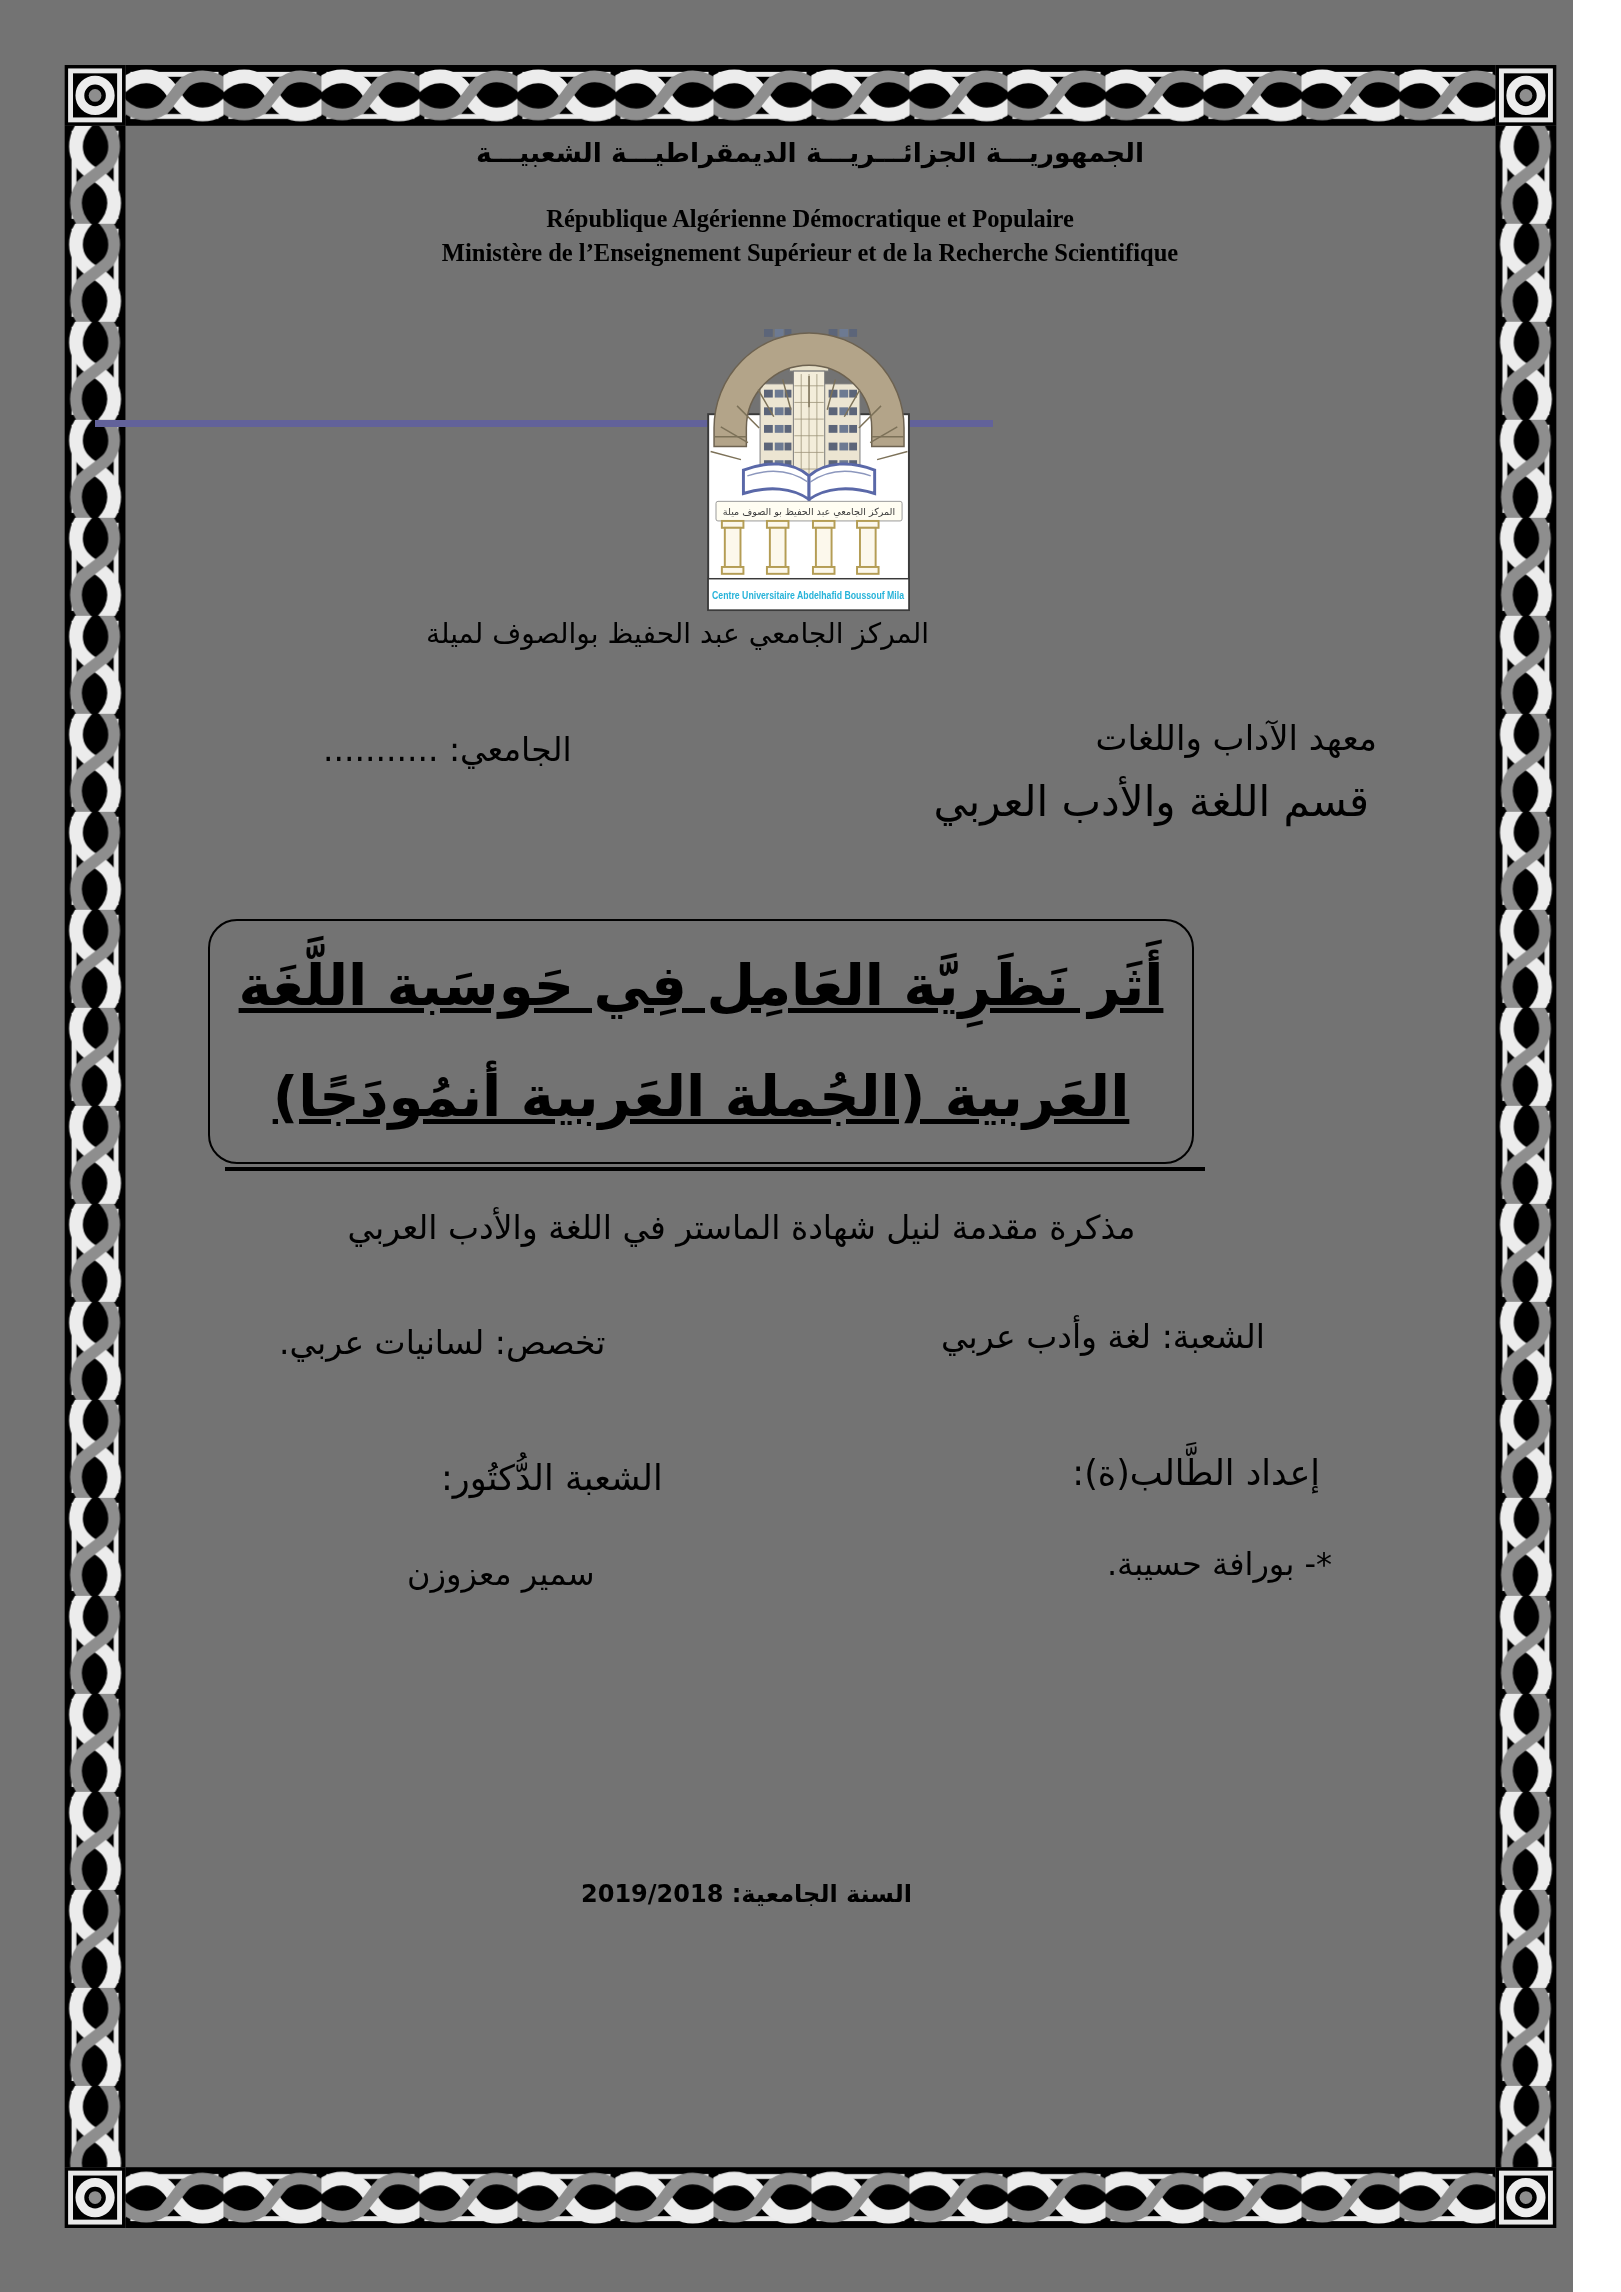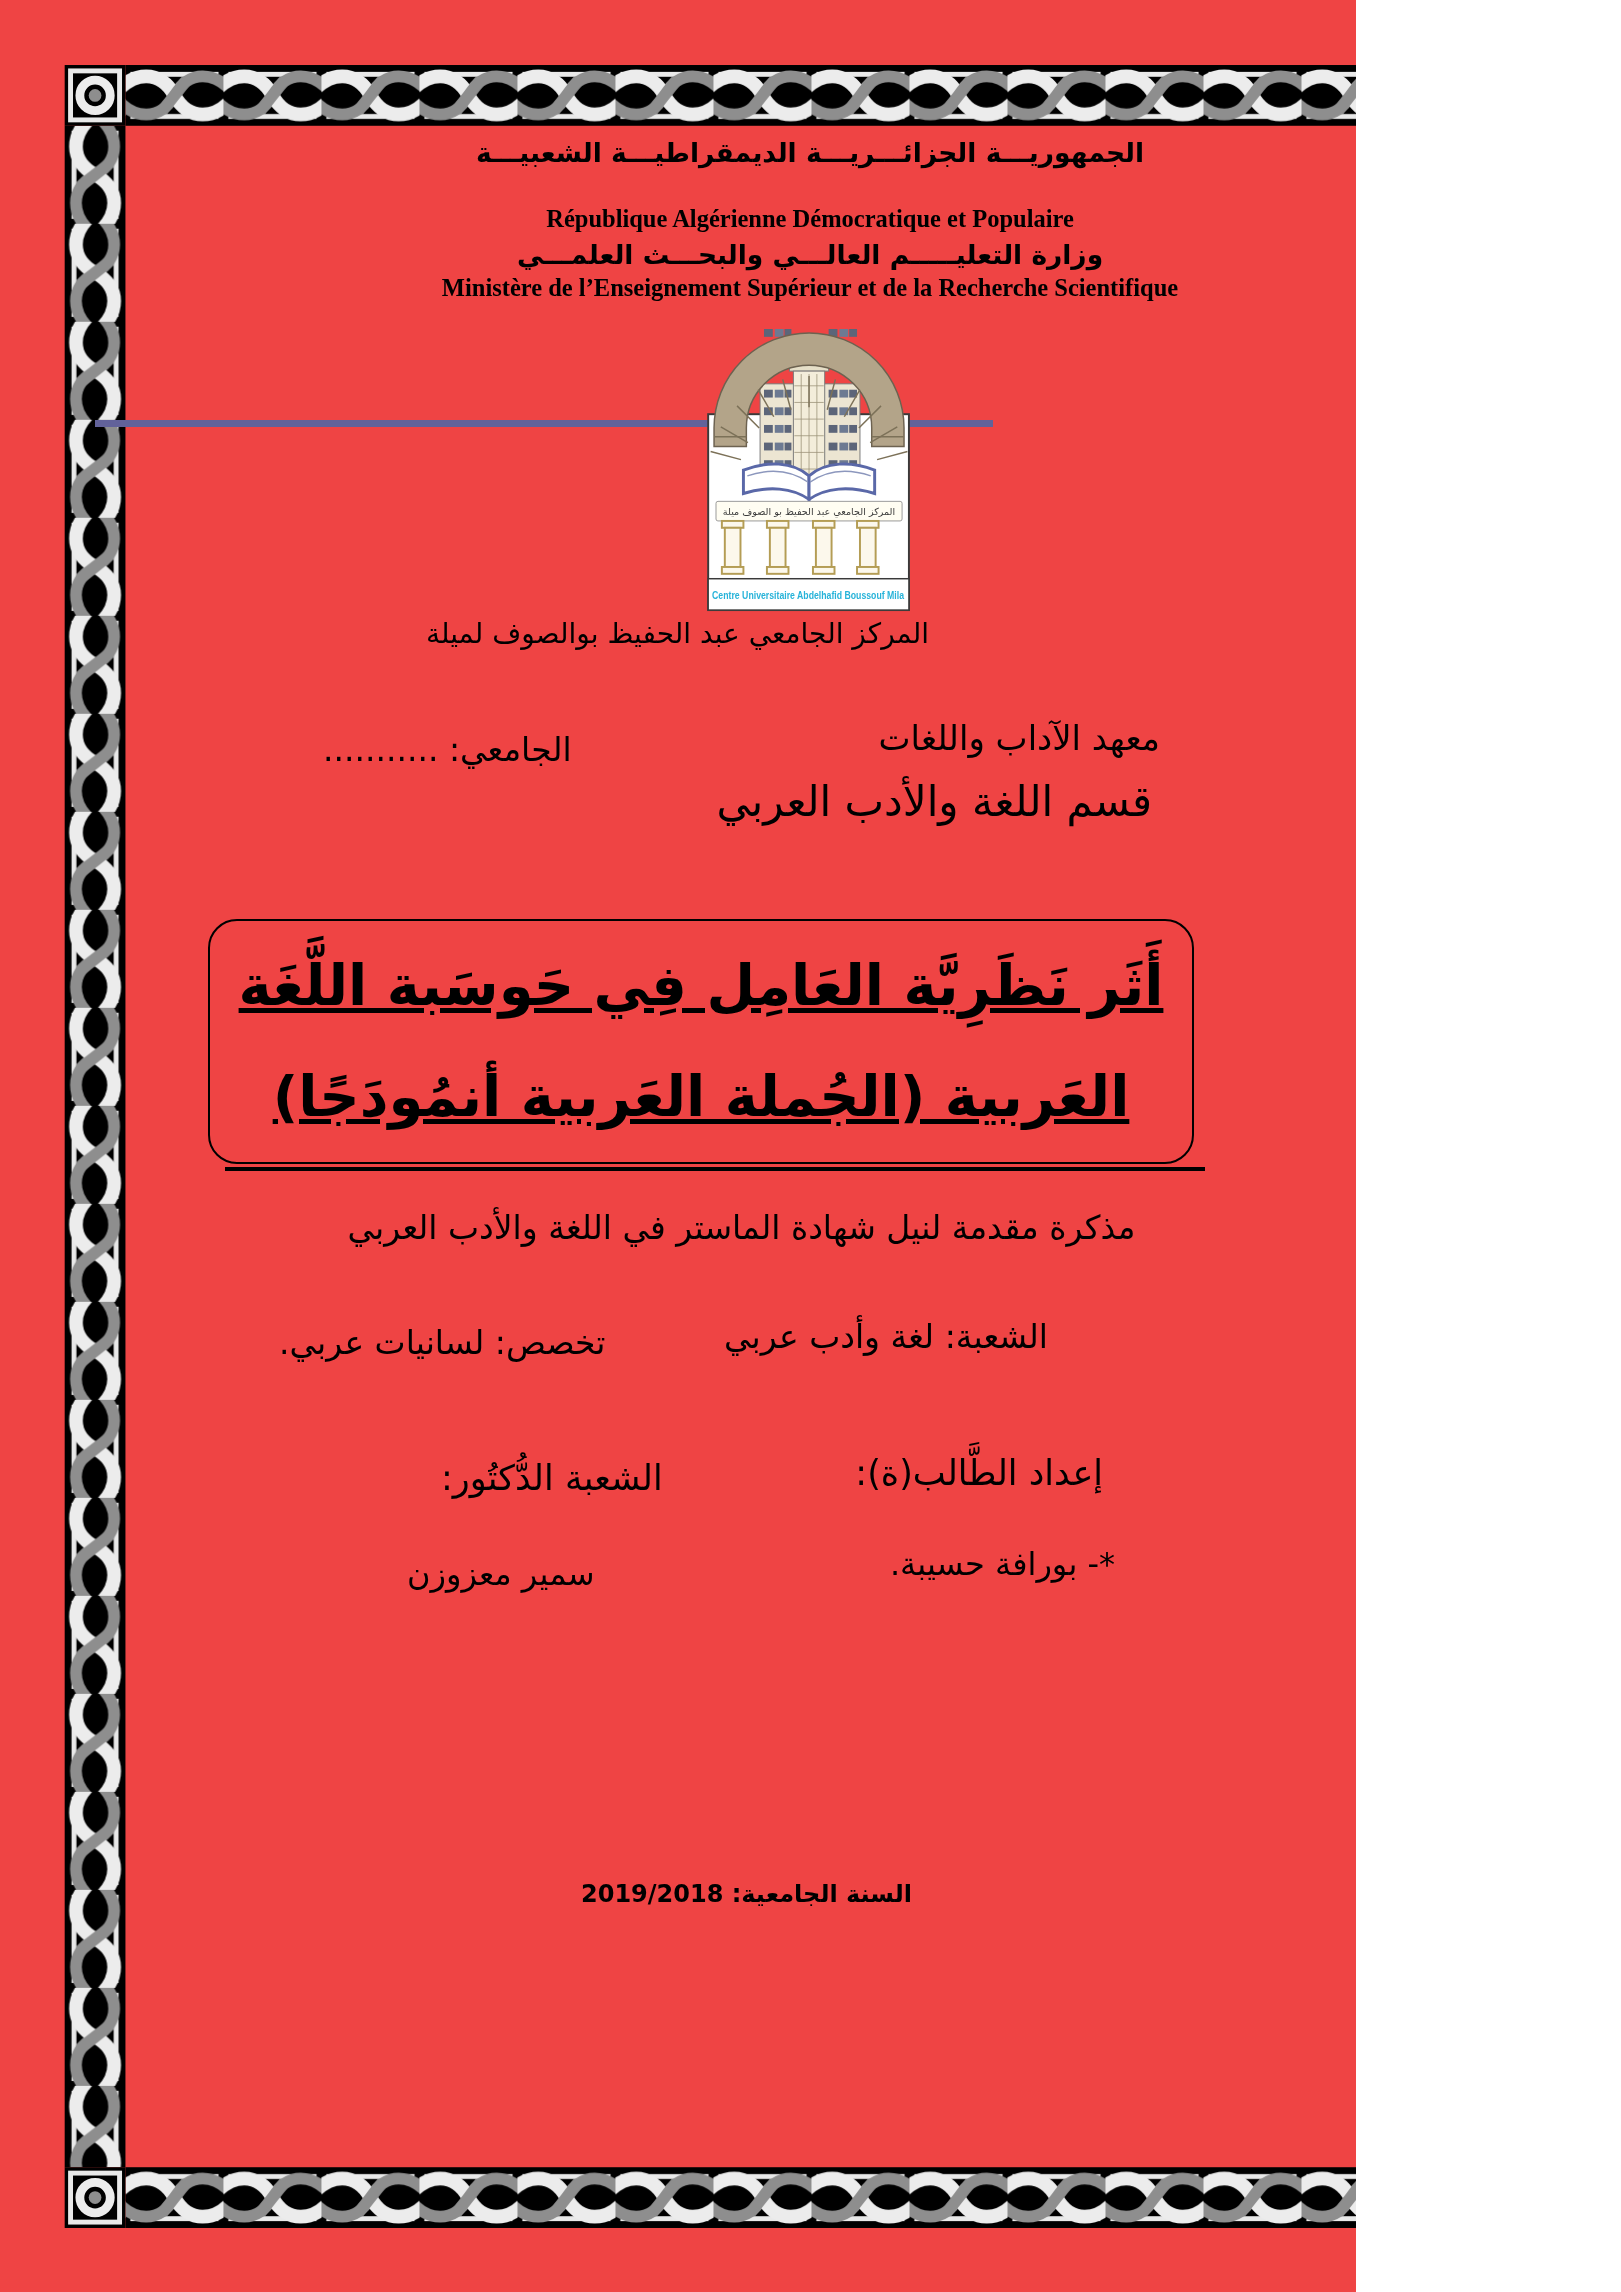--- a/index.html
+++ b/index.html
@@ -1,16 +1,16 @@
 <!DOCTYPE html>
 <html><head>
 <meta charset="utf-8">
 <style>
   html,body{margin:0;padding:0;background:#ffffff;}
-  #page{position:relative;width:1356px;height:2293px;background:#ef4444;overflow:hidden;}
+  #page{position:relative;width:1573px;height:2293px;background:#737373;overflow:hidden;}
   .abs{position:absolute;}
   .ar{font-family:"DejaVu Sans",sans-serif;direction:rtl;unicode-bidi:plaintext;color:#000;}
   .fr{font-family:"Liberation Serif",serif;color:#000;}
   
   .header{left:125px;top:137px;width:1370px;text-align:center;}
   .h-ar1{font-size:26.5px;font-weight:700;margin:0 0 37px 0;}
   .h-fr1{font-size:24.5px;font-weight:700;margin:0 0 5.9px 0;}
   .h-ar2{font-size:26.5px;font-weight:700;margin:0 0 3.9px 0;}
   .h-fr2{font-size:24.5px;font-weight:700;margin:0;}
   
@@ -82,21 +82,20 @@
       </g>
     <use href="#cornerM" transform="translate(66,66)"></use>
     <use href="#cornerM" transform="translate(1526,66)"></use>
     <use href="#cornerM" transform="translate(66,2211)"></use>
     <use href="#cornerM" transform="translate(1526,2211)"></use>
   </svg>
 
   <div class="abs header">
     <div class="ar h-ar1">الجمهوريـــة الجزائـــريـــة الديمقراطيـــة الشعبيـــة</div>
     <div class="fr h-fr1">République Algérienne Démocratique et Populaire</div>
-    <div class="ar h-ar2">وزارة التعليـــــم العالـــي والبحـــث العلمـــي</div>
     <div class="fr h-fr2">Ministère de l’Enseignement Supérieur et de la Recherche Scientifique</div>
   </div>
 
   <div class="abs divider"></div>
 
   <svg class="abs logo" width="218" height="284" viewBox="0 0 222 290">
 
     <rect x="6" y="87" width="205" height="200" fill="#ffffff" stroke="#3a3a3a" stroke-width="2"></rect>
 
     <g>

